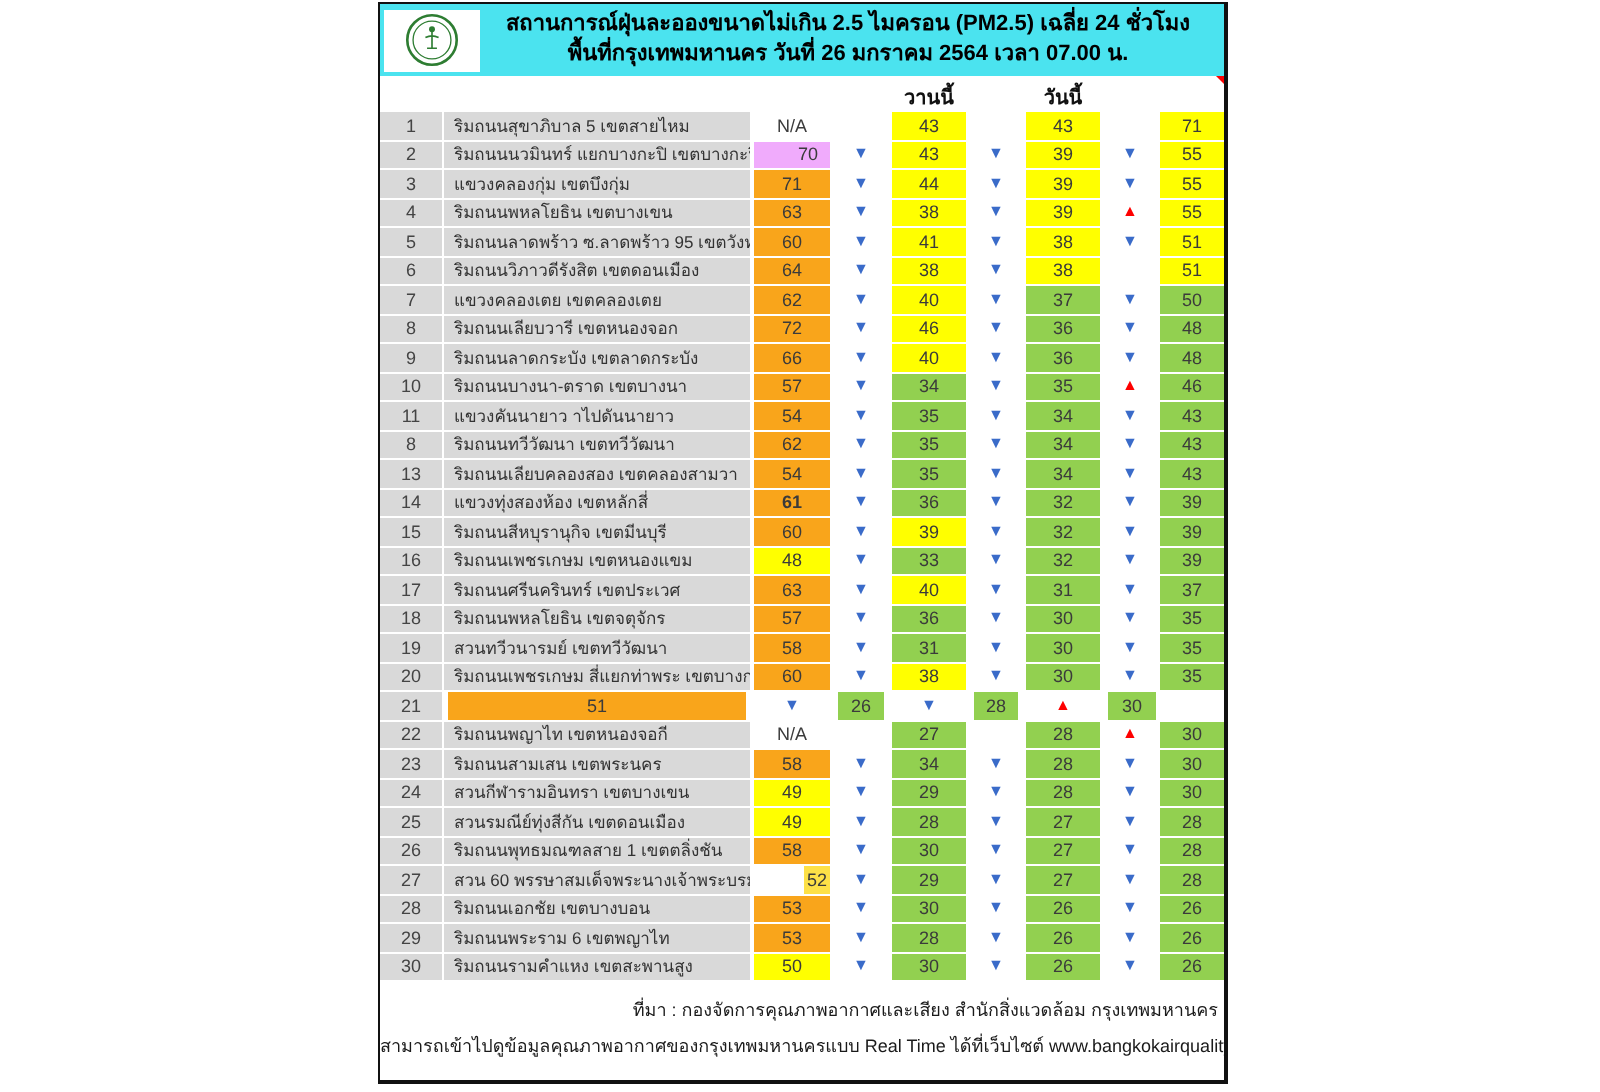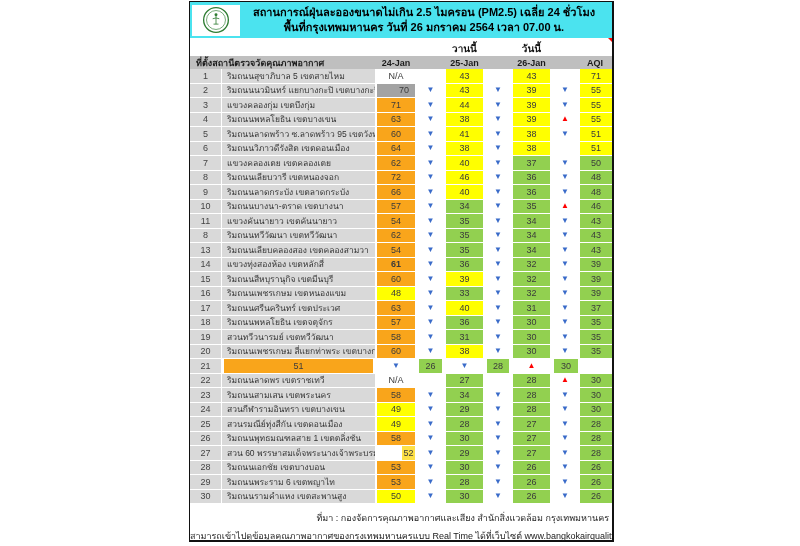--- a/index.html
+++ b/index.html
@@ -67,44 +67,37 @@
       <div>สถานการณ์ฝุ่นละอองขนาดไม่เกิน 2.5 ไมครอน (PM2.5) เฉลี่ย 24 ชั่วโมง</div>
       <div>พื้นที่กรุงเทพมหานคร วันที่ 26 มกราคม 2564 เวลา 07.00 น.</div>
     </div>
   </div>
 
   <div class="grid daylabels">
     <div class="dl dl-y">วานนี้</div>
     <div class="dl dl-t">วันนี้</div>
   </div>
 
-  <div class="grid colheader">
-    <div class="ch ch-station">ที่ตั้งสถานีตรวจวัดคุณภาพอากาศ</div>
-    <div class="ch c3">24-Jan</div>
-    <div class="ch c5">25-Jan</div>
-    <div class="ch c7">26-Jan</div>
-    <div class="ch c9">AQI</div>
-  </div>
 
   <div class="tbody">
       <div class="grid row">
         <div class="cell num">1</div>
         <div class="cell name">ริมถนนสุขาภิบาล 5 เขตสายไหม</div>
         <div class="cell val" style="background: rgb(255, 255, 255);">N/A</div>
         <div class="cell arw"></div>
         <div class="cell val" style="background: rgb(255, 255, 0);">43</div>
         <div class="cell arw"></div>
         <div class="cell val" style="background: rgb(255, 255, 0);">43</div>
         <div class="cell arw"></div>
         <div class="cell val aqi" style="background: rgb(255, 255, 0);">71</div>
       </div>
       <div class="grid row">
         <div class="cell num">2</div>
         <div class="cell name">ริมถนนนวมินทร์ แยกบางกะปิ เขตบางกะปิ</div>
-        <div class="cell val" style="background: #a3a3a3; padding-left: 16px;">70</div>
+        <div class="cell val" style="background: #f0abfc; padding-left: 16px;">70</div>
         <div class="cell arw" style="color: rgb(58, 107, 201);">▼</div>
         <div class="cell val" style="background: rgb(255, 255, 0);">43</div>
         <div class="cell arw" style="color: rgb(58, 107, 201);">▼</div>
         <div class="cell val" style="background: rgb(255, 255, 0);">39</div>
         <div class="cell arw" style="color: rgb(58, 107, 201);">▼</div>
         <div class="cell val aqi" style="background: rgb(255, 255, 0);">55</div>
       </div>
       <div class="grid row">
         <div class="cell num">3</div>
         <div class="cell name">แขวงคลองกุ่ม เขตบึงกุ่ม</div>
@@ -188,21 +181,21 @@
         <div class="cell val" style="background: rgb(249, 165, 27);">57</div>
         <div class="cell arw" style="color: rgb(58, 107, 201);">▼</div>
         <div class="cell val" style="background: rgb(146, 208, 80);">34</div>
         <div class="cell arw" style="color: rgb(58, 107, 201);">▼</div>
         <div class="cell val" style="background: rgb(146, 208, 80);">35</div>
         <div class="cell arw" style="color: rgb(254, 0, 0);">▲</div>
         <div class="cell val aqi" style="background: rgb(146, 208, 80);">46</div>
       </div>
       <div class="grid row">
         <div class="cell num">11</div>
-        <div class="cell name">แขวงคันนายาว เขตคันนายาว</div>
+        <div class="cell name">แขวงคันนายาว าไปดันนายาว</div>
         <div class="cell val" style="background: rgb(249, 165, 27);">54</div>
         <div class="cell arw" style="color: rgb(58, 107, 201);">▼</div>
         <div class="cell val" style="background: rgb(146, 208, 80);">35</div>
         <div class="cell arw" style="color: rgb(58, 107, 201);">▼</div>
         <div class="cell val" style="background: rgb(146, 208, 80);">34</div>
         <div class="cell arw" style="color: rgb(58, 107, 201);">▼</div>
         <div class="cell val aqi" style="background: rgb(146, 208, 80);">43</div>
       </div>
       <div class="grid row">
         <div class="cell num">8</div>
@@ -308,21 +301,21 @@
         <div class="cell val" style="background: rgb(249, 165, 27);">51</div>
         <div class="cell arw" style="color: rgb(58, 107, 201);">▼</div>
         <div class="cell val" style="background: rgb(146, 208, 80);">26</div>
         <div class="cell arw" style="color: rgb(58, 107, 201);">▼</div>
         <div class="cell val" style="background: rgb(146, 208, 80);">28</div>
         <div class="cell arw" style="color: rgb(254, 0, 0);">▲</div>
         <div class="cell val aqi" style="background: rgb(146, 208, 80);">30</div>
       </div>
       <div class="grid row">
         <div class="cell num">22</div>
-        <div class="cell name">ริมถนนลาดพร เขตราชเทวี</div>
+        <div class="cell name">ริมถนนพญาไท เขตหนองจอกี</div>
         <div class="cell val" style="background: rgb(255, 255, 255);">N/A</div>
         <div class="cell arw"></div>
         <div class="cell val" style="background: rgb(146, 208, 80);">27</div>
         <div class="cell arw"></div>
         <div class="cell val" style="background: rgb(146, 208, 80);">28</div>
         <div class="cell arw" style="color: rgb(254, 0, 0);">▲</div>
         <div class="cell val aqi" style="background: rgb(146, 208, 80);">30</div>
       </div>
       <div class="grid row">
         <div class="cell num">23</div>

